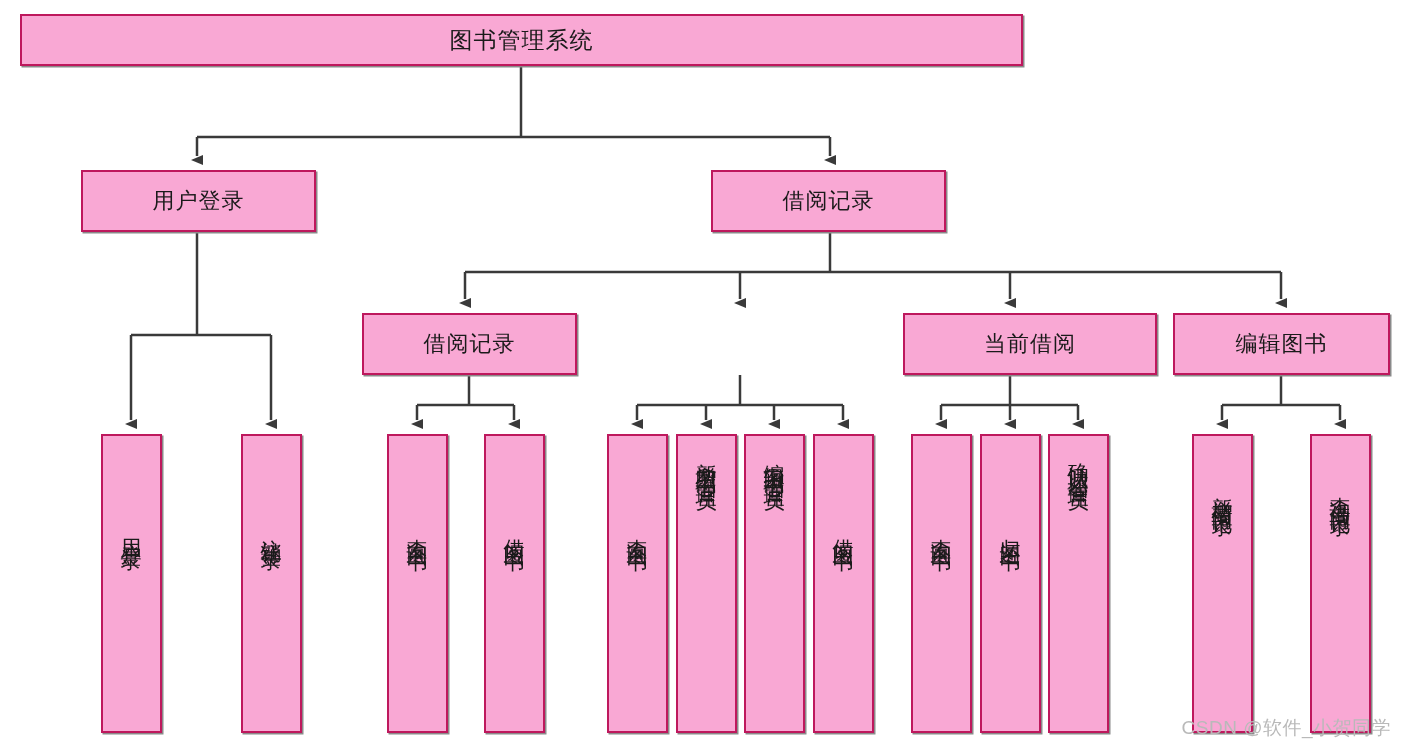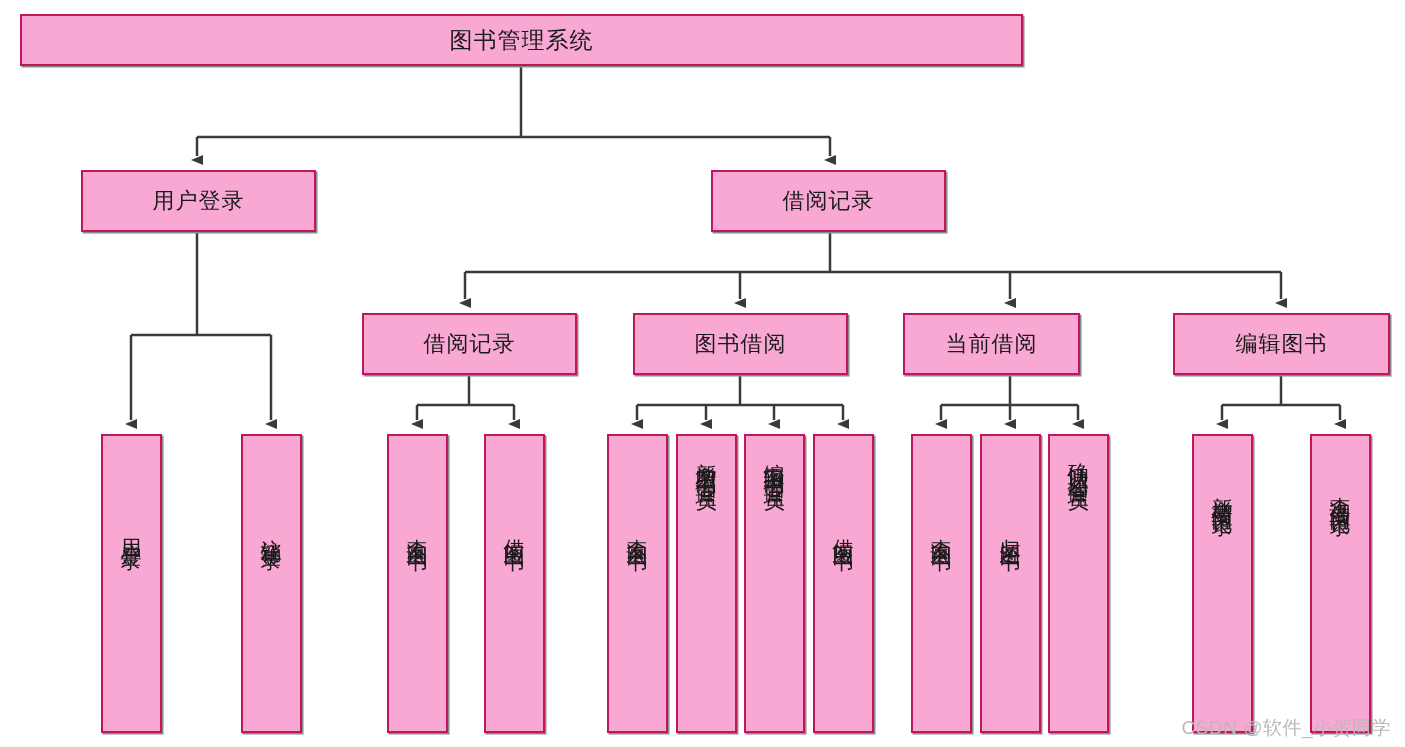--- a/index.html
+++ b/index.html
@@ -129,24 +129,21 @@
   <div class="node" style="left:81px; top:170px; width:235px; height:62px;">
     <span class="label">用户登录</span>
   </div>
   <div class="node" style="left:711px; top:170px; width:235px; height:62px;">
     <span class="label">借阅记录</span>
   </div>
 
   <div class="node" style="left:362px; top:313px; width:215px; height:62px;">
     <span class="label">借阅记录</span>
   </div>
-  <div class="node" style="left:633px; top:313px; width:215px; height:62px;">
-    <span class="label">图书借阅</span>
-  </div>
-  <div class="node" style="left:903px; top:313px; width:177px; height:62px;">
+  <div class="node" style="left:903px; top:313px; width:254px; height:62px;">
     <span class="label">当前借阅</span>
   </div>
   <div class="node" style="left:1173px; top:313px; width:217px; height:62px;">
     <span class="label">编辑图书</span>
   </div>
 
   <div class="node vertical" style="left:101px; top:434px; width:61px; height:299px; padding-top:86px;">
     <span class="label">用户登录</span>
   </div>
   <div class="node vertical" style="left:241px; top:434px; width:61px; height:299px; padding-top:86px;">

